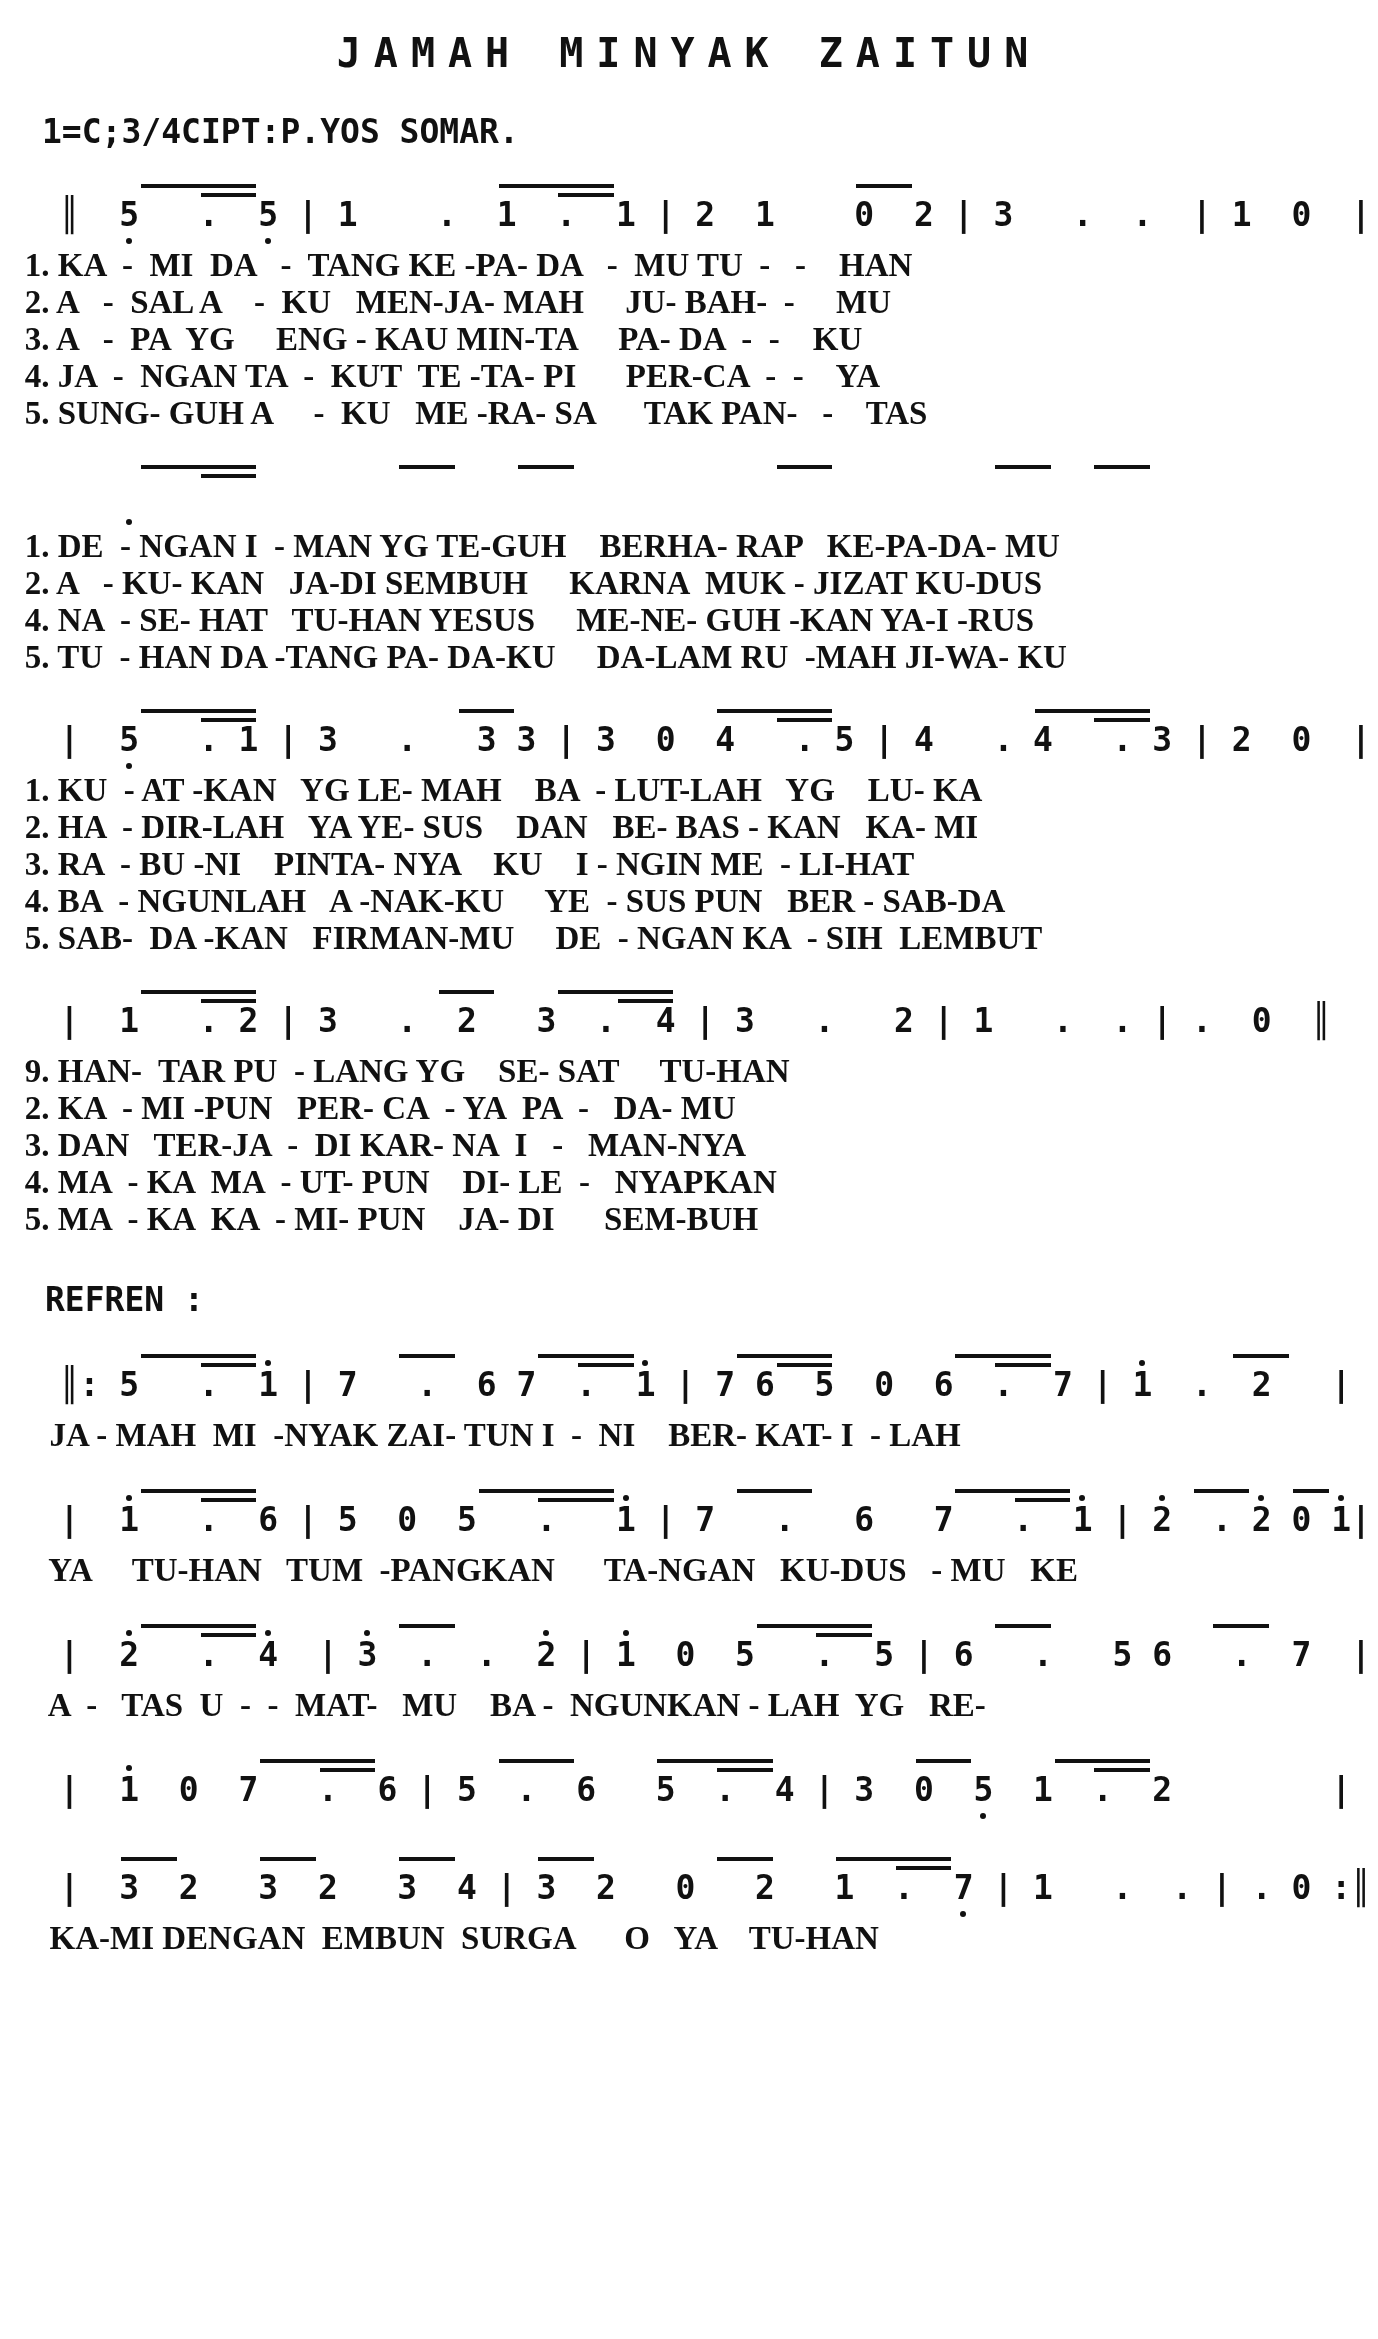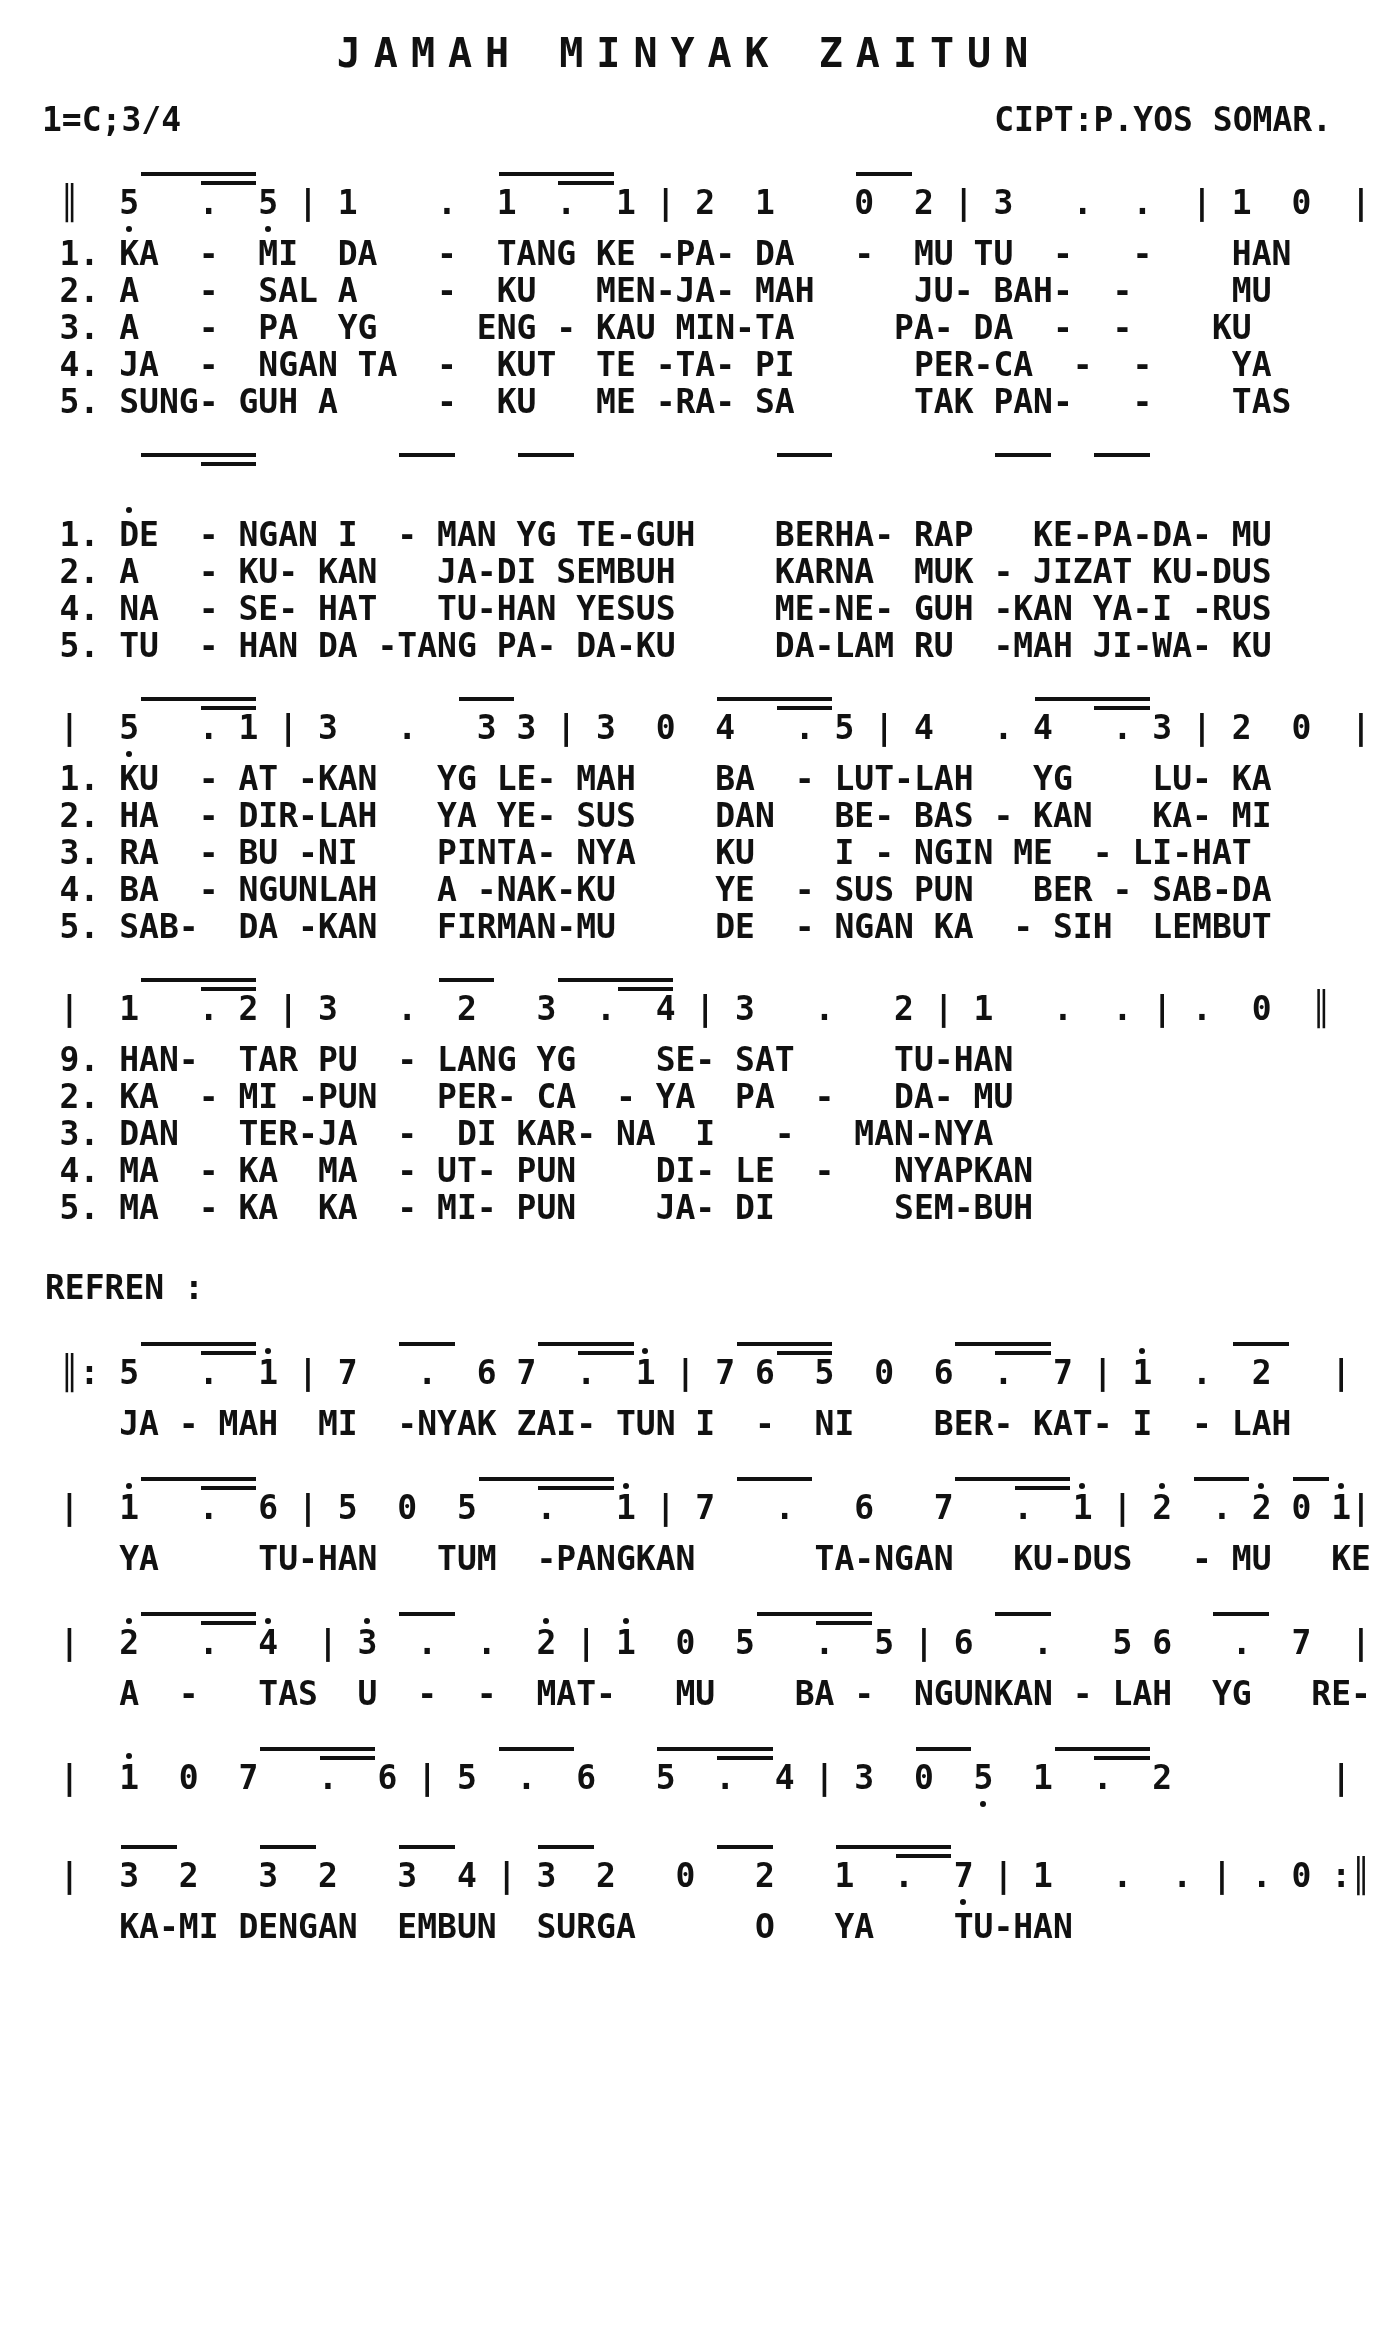--- a/index.html
+++ b/index.html
@@ -7,33 +7,33 @@
   .page {
     width:1378px; height:2339px; background:#ffffff; color:#111111;
     overflow:hidden; position:relative;
     font-family:"DejaVu Sans Mono", monospace;
   }
   .title {
     padding-top:30px; text-align:center;
     font-size:40px; font-weight:bold; letter-spacing:13px; white-space:pre;
   }
   .meta {
-    display:flex; justify-content:space-between;
-    padding:0 46px 0 42px; margin-top:24px;
+    display:flex; 
+    padding:0 46px 0 42px; margin-top:36px;
     font-size:33px; font-weight:bold;
   }
   .mono {
     font-family:"DejaVu Sans Mono", monospace;
     font-size:33px; font-weight:bold; white-space:pre; margin:0;
   }
   #systems { margin-top:18px; }
   .system { margin-top:30px; }
   .staff { position:relative; height:66px; }
   .notation-line { position:absolute; left:0; top:14px; line-height:40px; }
-  .lyr { line-height:37px; }
+  .lyr { line-height:37px;font-family:Liberation Serif, serif; }
   .beam { position:absolute; height:4px; background:#111111; }
   .odot { position:absolute; width:6px; height:6px; border-radius:50%; background:#111111; }
   .refren { margin-top:42px; padding-left:45px; font-size:33px; font-weight:bold; }
   #refrain-systems .system { margin-top:32px; }
 </style>
 </head>
 <body>
 
 <div class="page">
   <div class="title">JAMAH MINYAK ZAITUN</div>

